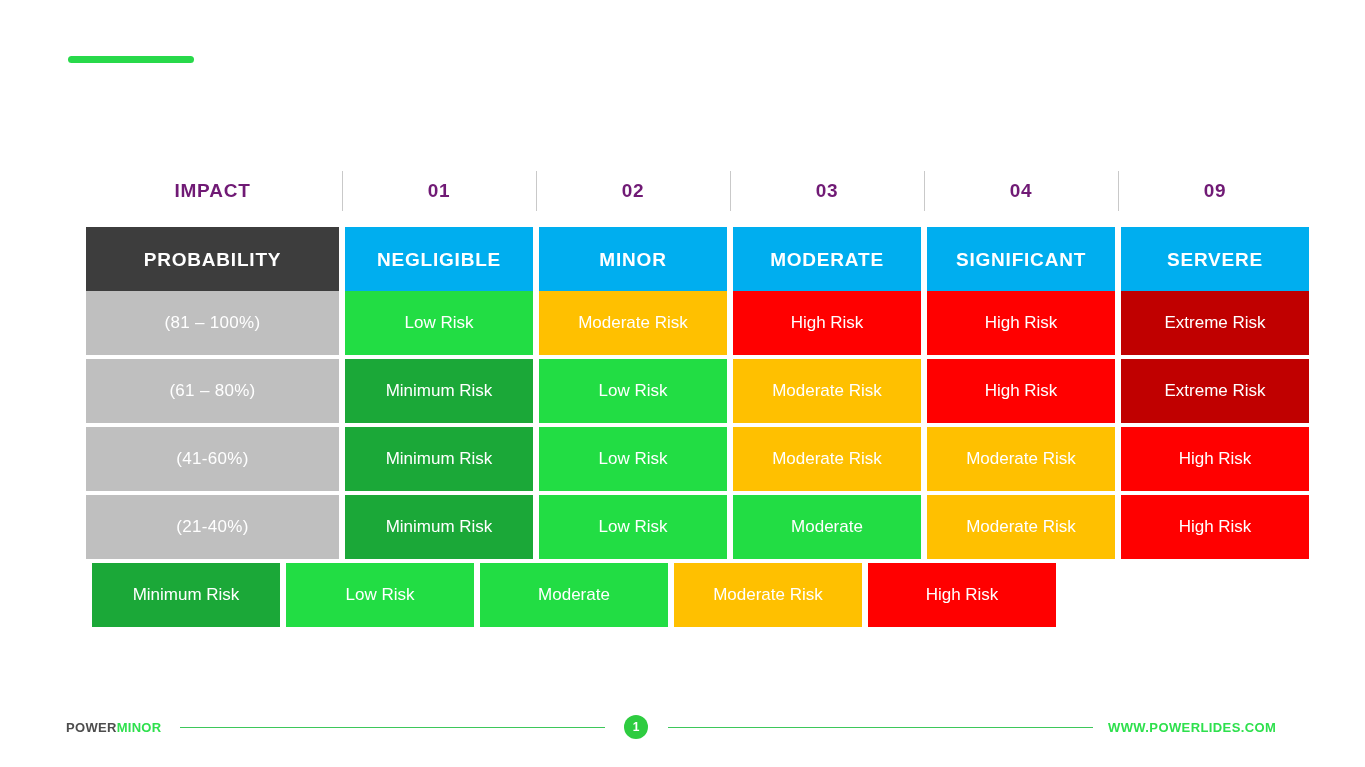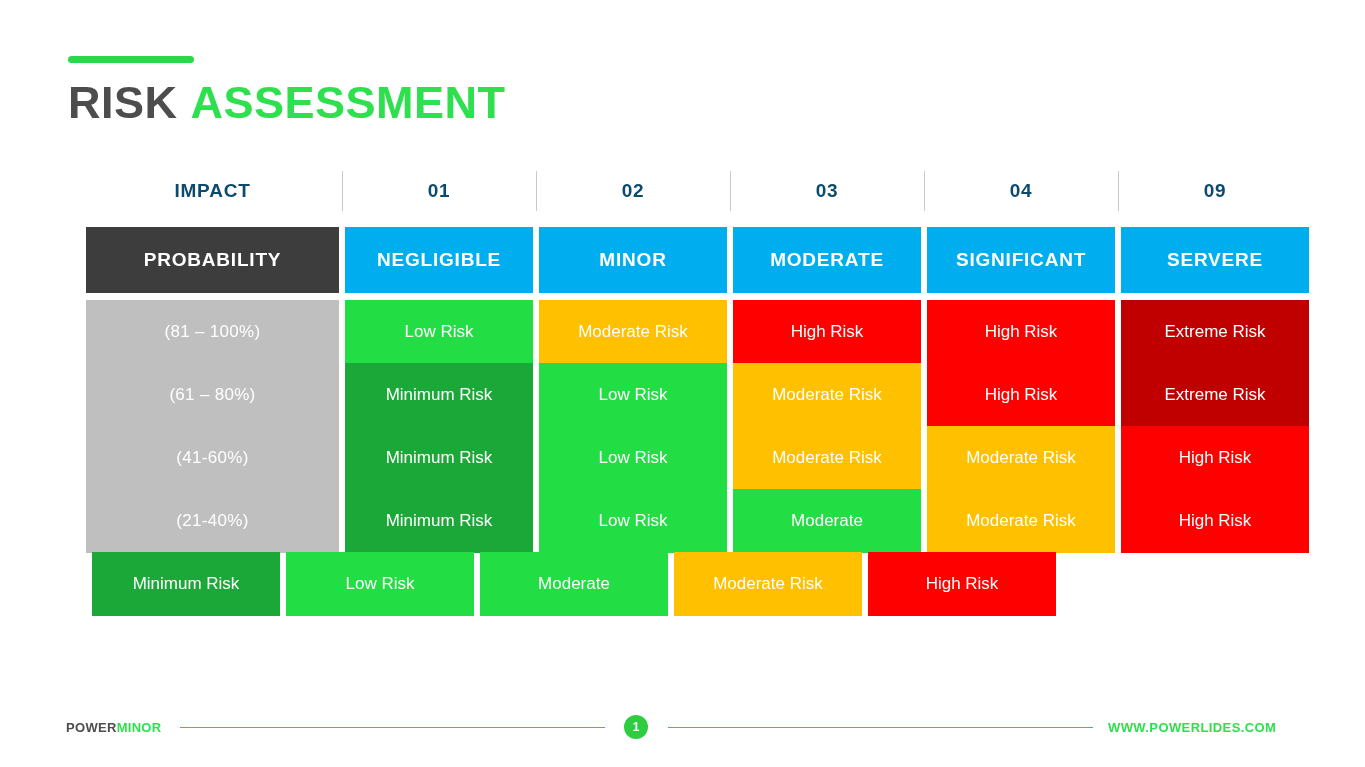--- a/index.html
+++ b/index.html
@@ -60,21 +60,21 @@
   .col-0 { width: 253px; flex: 0 0 253px; }
   .col-n { width: 188px; flex: 0 0 188px; }
 
   .gap-h { width: 6px; flex: 0 0 6px; }
 
   
   .row-impact { height: 50px; }
   .row-impact .cell {
     font-size: 19px;
     font-weight: bold;
-    color: #0c4a6e;
+    color: #701a75;
     letter-spacing: 0.8px;
     height: 50px;
     position: relative;
   }
   .row-impact .divider {
     position: absolute;
     left: -3px;
     top: 5px;
     bottom: 5px;
     width: 1px;
@@ -87,21 +87,21 @@
     height: 66px;
     font-size: 19px;
     font-weight: bold;
     color: #ffffff;
     letter-spacing: 0.8px;
   }
   .head-dark { background: #3d3d3d; }
   .head-blue { background: #00aeef; }
 
   
-  .row-data { height: 54px; margin-top: 9px; }
+  .row-data { height: 68px; margin-top: 0; }
   .row-data .cell {
     height: 64px;
     font-size: 17px;
     color: #ffffff;
     font-weight: normal;
   }
   .prob-cell {
     background: #bfbfbf;
     font-weight: bold;
     font-size: 17px;
@@ -172,23 +172,20 @@
     color: #2ee04d;
     letter-spacing: 0.4px;
     white-space: nowrap;
   }
 </style>
 </head>
 <body>
 
 <div class="title-block">
   <div class="accent-bar"></div>
-  <div class="title">
-    <span class="t-dark">RISK</span><span>&nbsp;</span><span class="t-green">ASSESSMENT</span>
-  </div>
 </div>
 
 <div class="matrix">
 
   <div class="grid-row row-impact">
     <div class="cell col-0">IMPACT</div>
     <div class="gap-h"></div>
     <div class="cell col-n">
         <span class="divider"></span>
         <span>01</span>

